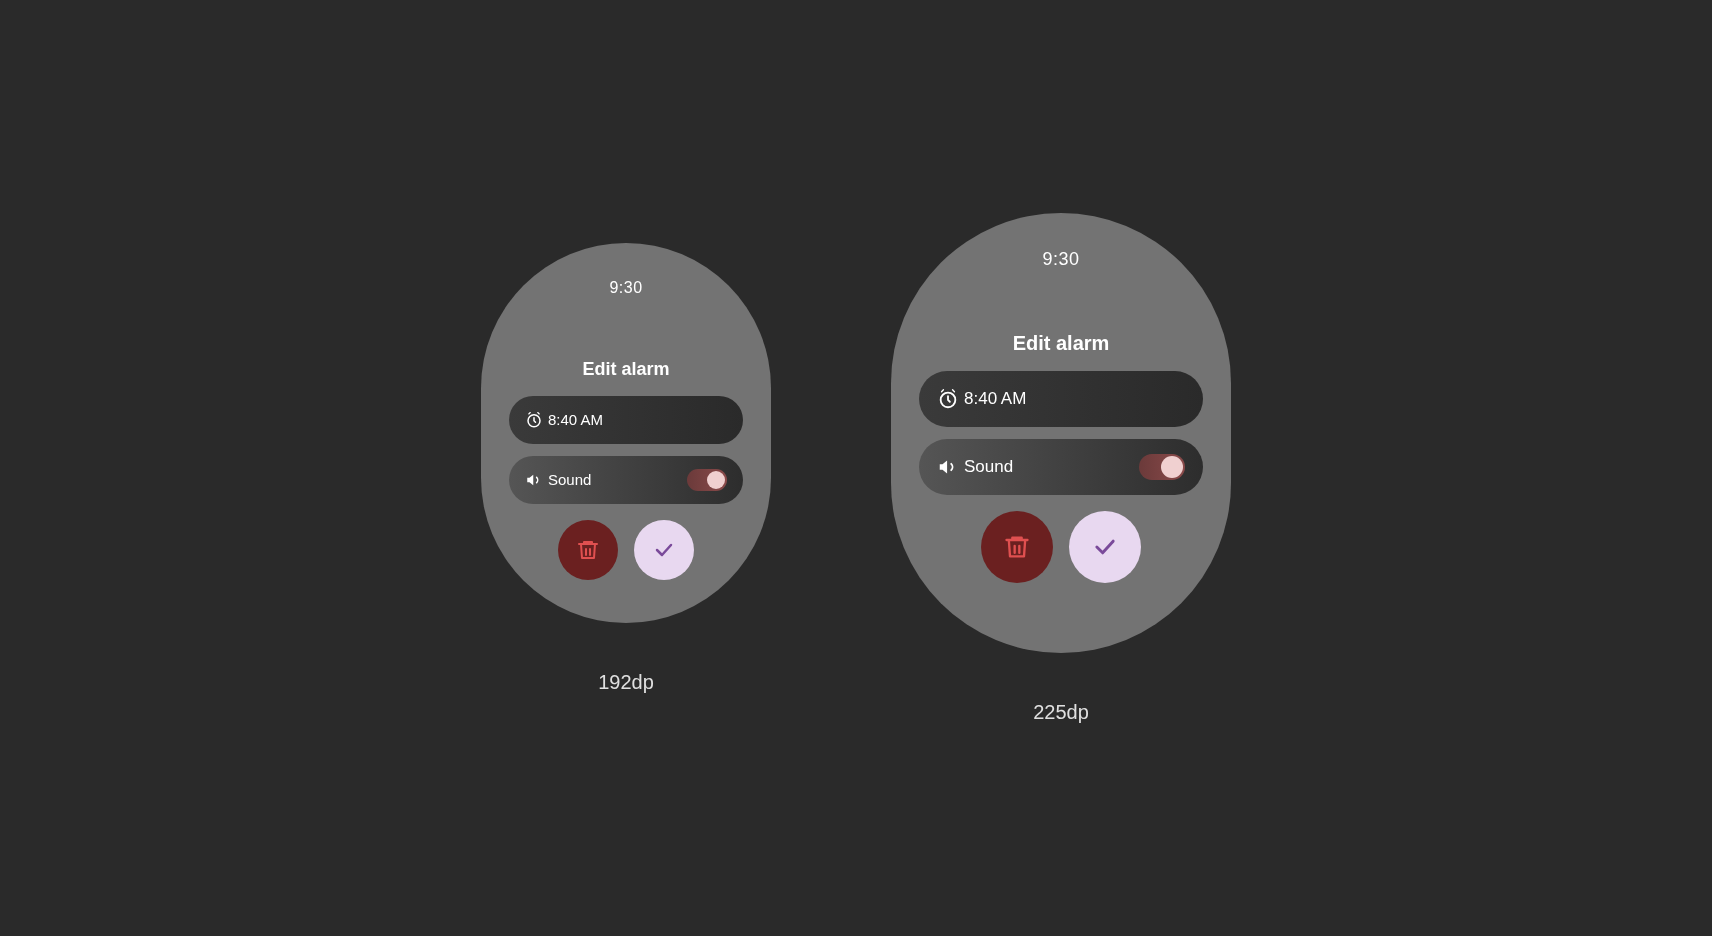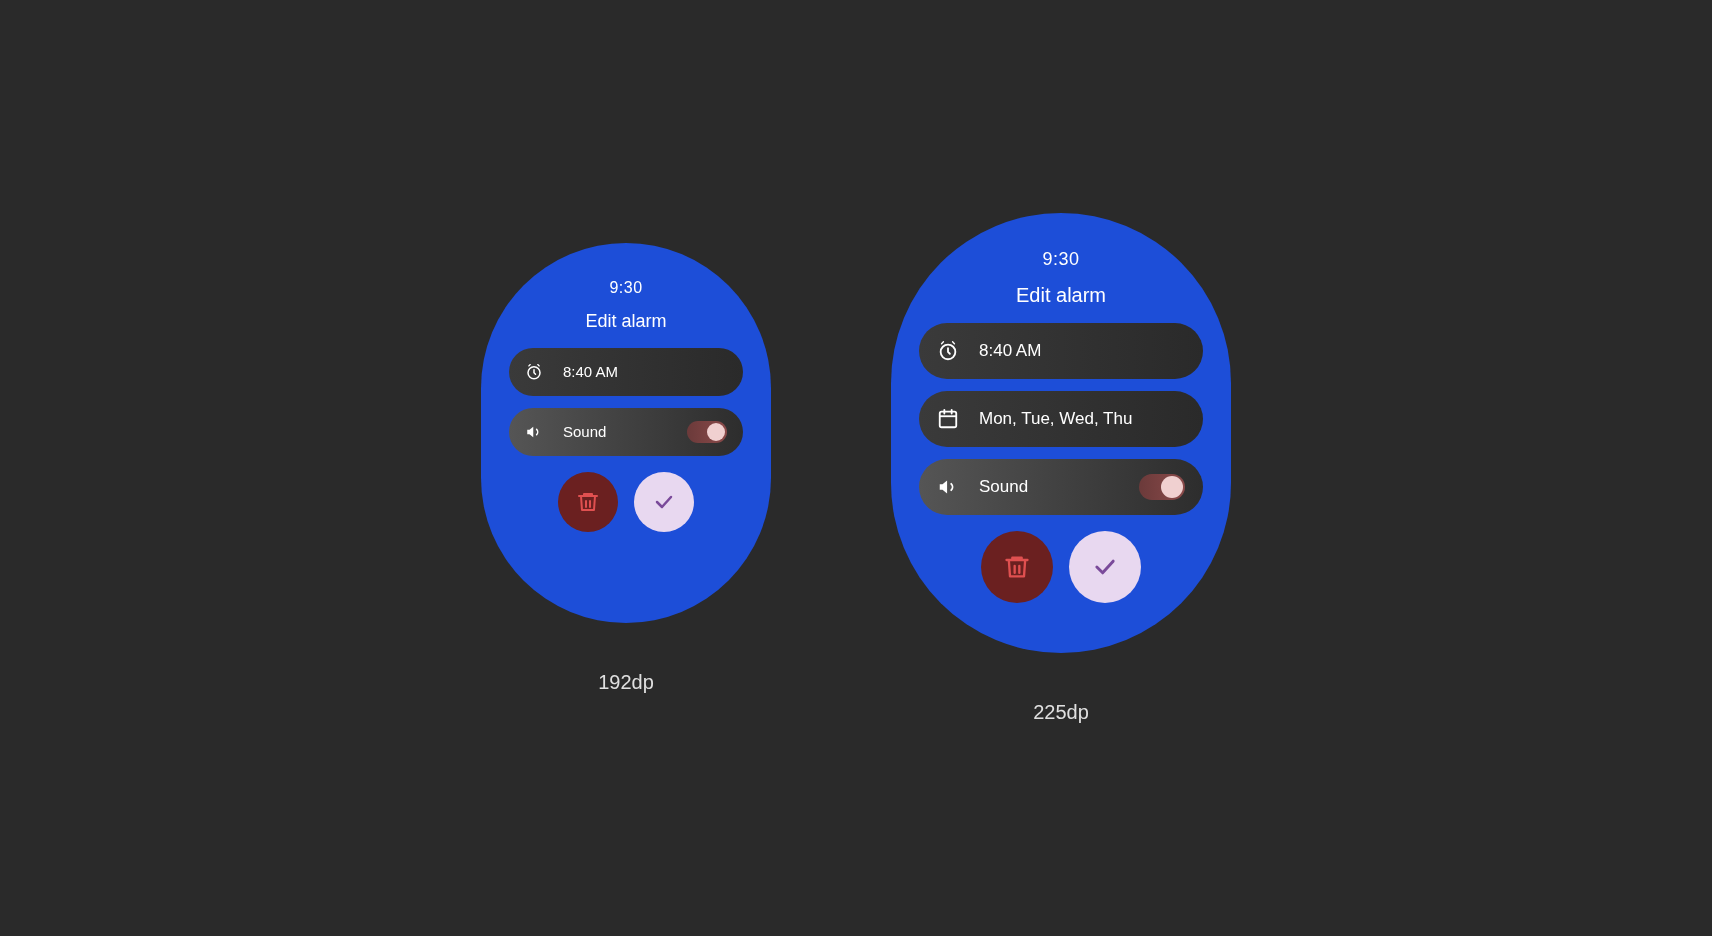--- a/index.html
+++ b/index.html
@@ -16,21 +16,21 @@
     }
 
     .watch-container {
       display: flex;
       flex-direction: column;
       align-items: center;
       gap: 32px;
     }
 
     .watch-face {
-      background-color: #1d4ed8;
+      background-color: #737373;
       border-radius: 50%;
       display: flex;
       flex-direction: column;
       align-items: center;
       padding: 36px 28px 36px 28px;
       gap: 12px;
       position: relative;
     }
 
     .watch-face.small {
@@ -49,38 +49,39 @@
       color: #ffffff;
       font-size: 16px;
       font-weight: 400;
       letter-spacing: 0.5px;
       margin-bottom: 2px;
     }
 
     .title-text {
       color: #ffffff;
       font-size: 18px;
-      font-weight: 400;
+      font-weight: 700;
       margin-bottom: 4px;
+      margin-top: 48px;
     }
 
     .watch-face.large .time-text {
       font-size: 18px;
     }
 
     .watch-face.large .title-text {
       font-size: 20px;
     }
 
     .menu-item {
       background: linear-gradient(to right, #3a3a3a, #2a2a2a);
       border-radius: 30px;
       display: flex;
       align-items: center;
-      gap: 20px;
+      gap: 5px;
       cursor: pointer;
       color: #ffffff;
       font-size: 15px;
       font-weight: 500;
     }
 
     .watch-face.small .menu-item {
       width: 234px;
       height: 48px;
       padding: 0 16px;
@@ -242,30 +243,20 @@
         <div class="menu-item">
     <span class="icon">
       <svg width="22" height="22" viewBox="0 0 24 24" fill="none">
         <circle cx="12" cy="13" r="8" stroke="white" stroke-width="2"></circle>
         <path d="M12 9v4l2 2" stroke="white" stroke-width="2" stroke-linecap="round"></path>
         <path d="M7 2l-2 2M17 2l2 2" stroke="white" stroke-width="1.5" stroke-linecap="round"></path>
       </svg>
     </span>
     <span class="item-label">8:40 AM</span>
   </div>
-        <div class="menu-item">
-    <span class="icon">
-      <svg width="22" height="22" viewBox="0 0 24 24" fill="none">
-        <rect x="3" y="4" width="18" height="17" rx="2" stroke="white" stroke-width="2"></rect>
-        <path d="M3 9h18" stroke="white" stroke-width="2"></path>
-        <path d="M8 2v4M16 2v4" stroke="white" stroke-width="2" stroke-linecap="round"></path>
-      </svg>
-    </span>
-    <span class="item-label">Mon, Tue, Wed, Thu</span>
-  </div>
         <div class="menu-item sound-item">
     <span class="icon">
       <svg width="22" height="22" viewBox="0 0 24 24" fill="none">
         <path d="M11 5L6 9H3v6h3l5 4V5z" fill="white"></path>
         <path d="M15.5 8.5a5 5 0 010 7" stroke="white" stroke-width="2" stroke-linecap="round"></path>
       </svg>
     </span>
     <span class="item-label">Sound</span>
 
     <div class="toggle">

